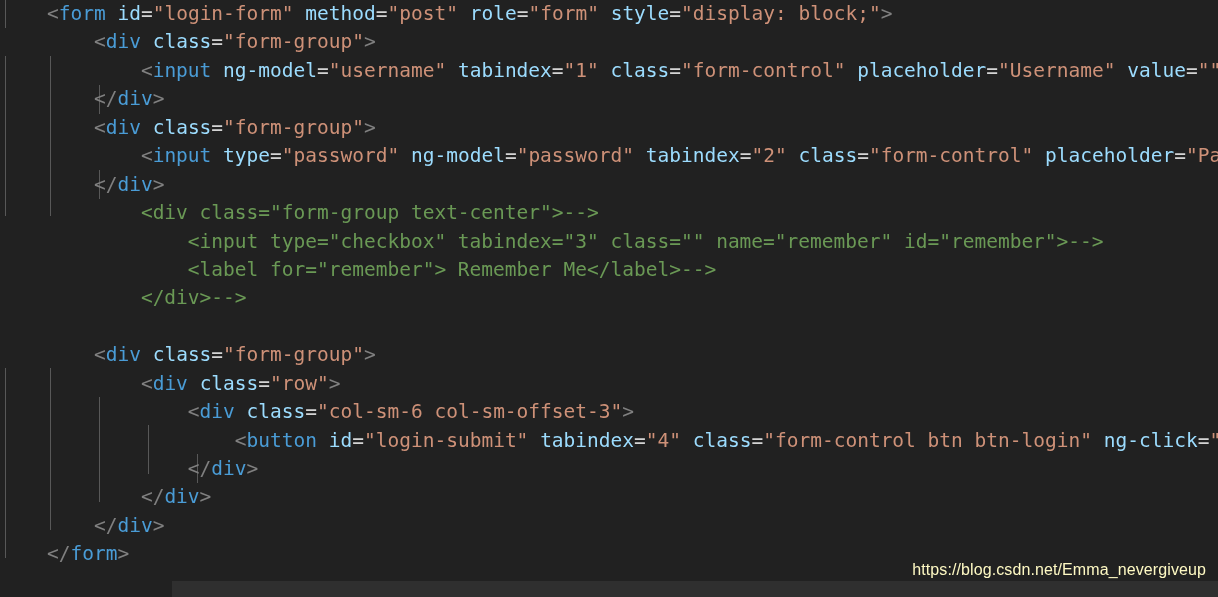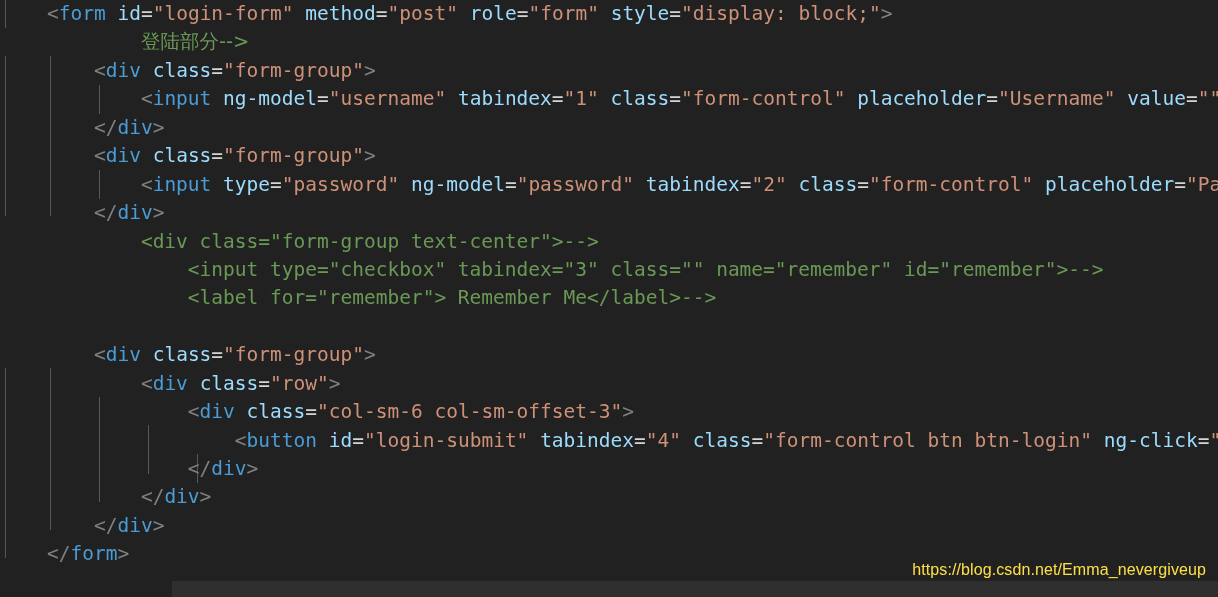--- a/index.html
+++ b/index.html
@@ -77,21 +77,21 @@
     z-index: 6;
   }
 
   
   #watermark {
     position: absolute;
     right: 12px;
     bottom: 18px;
     font-family: "Liberation Sans", sans-serif;
     font-size: 16px;
-    color: #fde047;
+    color: #fef9c3;
     z-index: 8;
     letter-spacing: 0.1px;
     white-space: nowrap;
   }
 
   .cjk { font-family: "DejaVu Sans", sans-serif; }
 </style>
 </head>
 <body>
 
@@ -104,30 +104,30 @@
   <div class="guide" style="left:99px; top:170px; height:29px;"></div>
 
   <div class="guide" style="left:5px;   top:368px; height:190px;"></div>
   <div class="guide" style="left:50px;  top:368px; height:162px;"></div>
   <div class="guide" style="left:99px;  top:397px; height:105px;"></div>
   <div class="guide" style="left:148px; top:425px; height:49px;"></div>
   <div class="guide" style="left:197px; top:454px; height:29px;"></div>
 
   <div id="code">
       <div class="line">    <span class="t-punct">&lt;</span><span class="t-tag">form</span> <span class="t-attr">id</span><span class="t-eq">=</span><span class="t-val">"login-form"</span> <span class="t-attr">method</span><span class="t-eq">=</span><span class="t-val">"post"</span> <span class="t-attr">role</span><span class="t-eq">=</span><span class="t-val">"form"</span> <span class="t-attr">style</span><span class="t-eq">=</span><span class="t-val">"display: block;"</span><span class="t-punct">&gt;</span></div>
-      <div class="line">            <span class="t-comment cjk">登陆部分--&gt;</span></div>
       <div class="line">        <span class="t-punct">&lt;</span><span class="t-tag">div</span> <span class="t-attr">class</span><span class="t-eq">=</span><span class="t-val">"form-group"</span><span class="t-punct">&gt;</span></div>
       <div class="line">            <span class="t-punct">&lt;</span><span class="t-tag">input</span> <span class="t-attr">ng-model</span><span class="t-eq">=</span><span class="t-val">"username"</span> <span class="t-attr">tabindex</span><span class="t-eq">=</span><span class="t-val">"1"</span> <span class="t-attr">class</span><span class="t-eq">=</span><span class="t-val">"form-control"</span> <span class="t-attr">placeholder</span><span class="t-eq">=</span><span class="t-val">"Username"</span> <span class="t-attr">value</span><span class="t-eq">=</span><span class="t-val">""</span></div>
       <div class="line">        <span class="t-punct">&lt;/</span><span class="t-tag">div</span><span class="t-punct">&gt;</span></div>
       <div class="line">        <span class="t-punct">&lt;</span><span class="t-tag">div</span> <span class="t-attr">class</span><span class="t-eq">=</span><span class="t-val">"form-group"</span><span class="t-punct">&gt;</span></div>
       <div class="line">            <span class="t-punct">&lt;</span><span class="t-tag">input</span> <span class="t-attr">type</span><span class="t-eq">=</span><span class="t-val">"password"</span> <span class="t-attr">ng-model</span><span class="t-eq">=</span><span class="t-val">"password"</span> <span class="t-attr">tabindex</span><span class="t-eq">=</span><span class="t-val">"2"</span> <span class="t-attr">class</span><span class="t-eq">=</span><span class="t-val">"form-control"</span> <span class="t-attr">placeholder</span><span class="t-eq">=</span><span class="t-val">"Pas</span></div>
       <div class="line">        <span class="t-punct">&lt;/</span><span class="t-tag">div</span><span class="t-punct">&gt;</span></div>
       <div class="line">            <span class="t-comment">&lt;div class="form-group text-center"&gt;--&gt;</span></div>
       <div class="line">                <span class="t-comment">&lt;input type="checkbox" tabindex="3" class="" name="remember" id="remember"&gt;--&gt;</span></div>
       <div class="line">                <span class="t-comment">&lt;label for="remember"&gt; Remember Me&lt;/label&gt;--&gt;</span></div>
+      <div class="line">            <span class="t-comment">&lt;/div&gt;--&gt;</span></div>
       <div class="line">&nbsp;</div>
       <div class="line">        <span class="t-punct">&lt;</span><span class="t-tag">div</span> <span class="t-attr">class</span><span class="t-eq">=</span><span class="t-val">"form-group"</span><span class="t-punct">&gt;</span></div>
       <div class="line">            <span class="t-punct">&lt;</span><span class="t-tag">div</span> <span class="t-attr">class</span><span class="t-eq">=</span><span class="t-val">"row"</span><span class="t-punct">&gt;</span></div>
       <div class="line">                <span class="t-punct">&lt;</span><span class="t-tag">div</span> <span class="t-attr">class</span><span class="t-eq">=</span><span class="t-val">"col-sm-6 col-sm-offset-3"</span><span class="t-punct">&gt;</span></div>
       <div class="line">                    <span class="t-punct">&lt;</span><span class="t-tag">button</span> <span class="t-attr">id</span><span class="t-eq">=</span><span class="t-val">"login-submit"</span> <span class="t-attr">tabindex</span><span class="t-eq">=</span><span class="t-val">"4"</span> <span class="t-attr">class</span><span class="t-eq">=</span><span class="t-val">"form-control btn btn-login"</span> <span class="t-attr">ng-click</span><span class="t-eq">=</span><span class="t-val">"c</span></div>
       <div class="line">                <span class="t-punct">&lt;/</span><span class="t-tag">div</span><span class="t-punct">&gt;</span></div>
       <div class="line">            <span class="t-punct">&lt;/</span><span class="t-tag">div</span><span class="t-punct">&gt;</span></div>
       <div class="line">        <span class="t-punct">&lt;/</span><span class="t-tag">div</span><span class="t-punct">&gt;</span></div>
       <div class="line">    <span class="t-punct">&lt;/</span><span class="t-tag">form</span><span class="t-punct">&gt;</span></div>
     </div>

